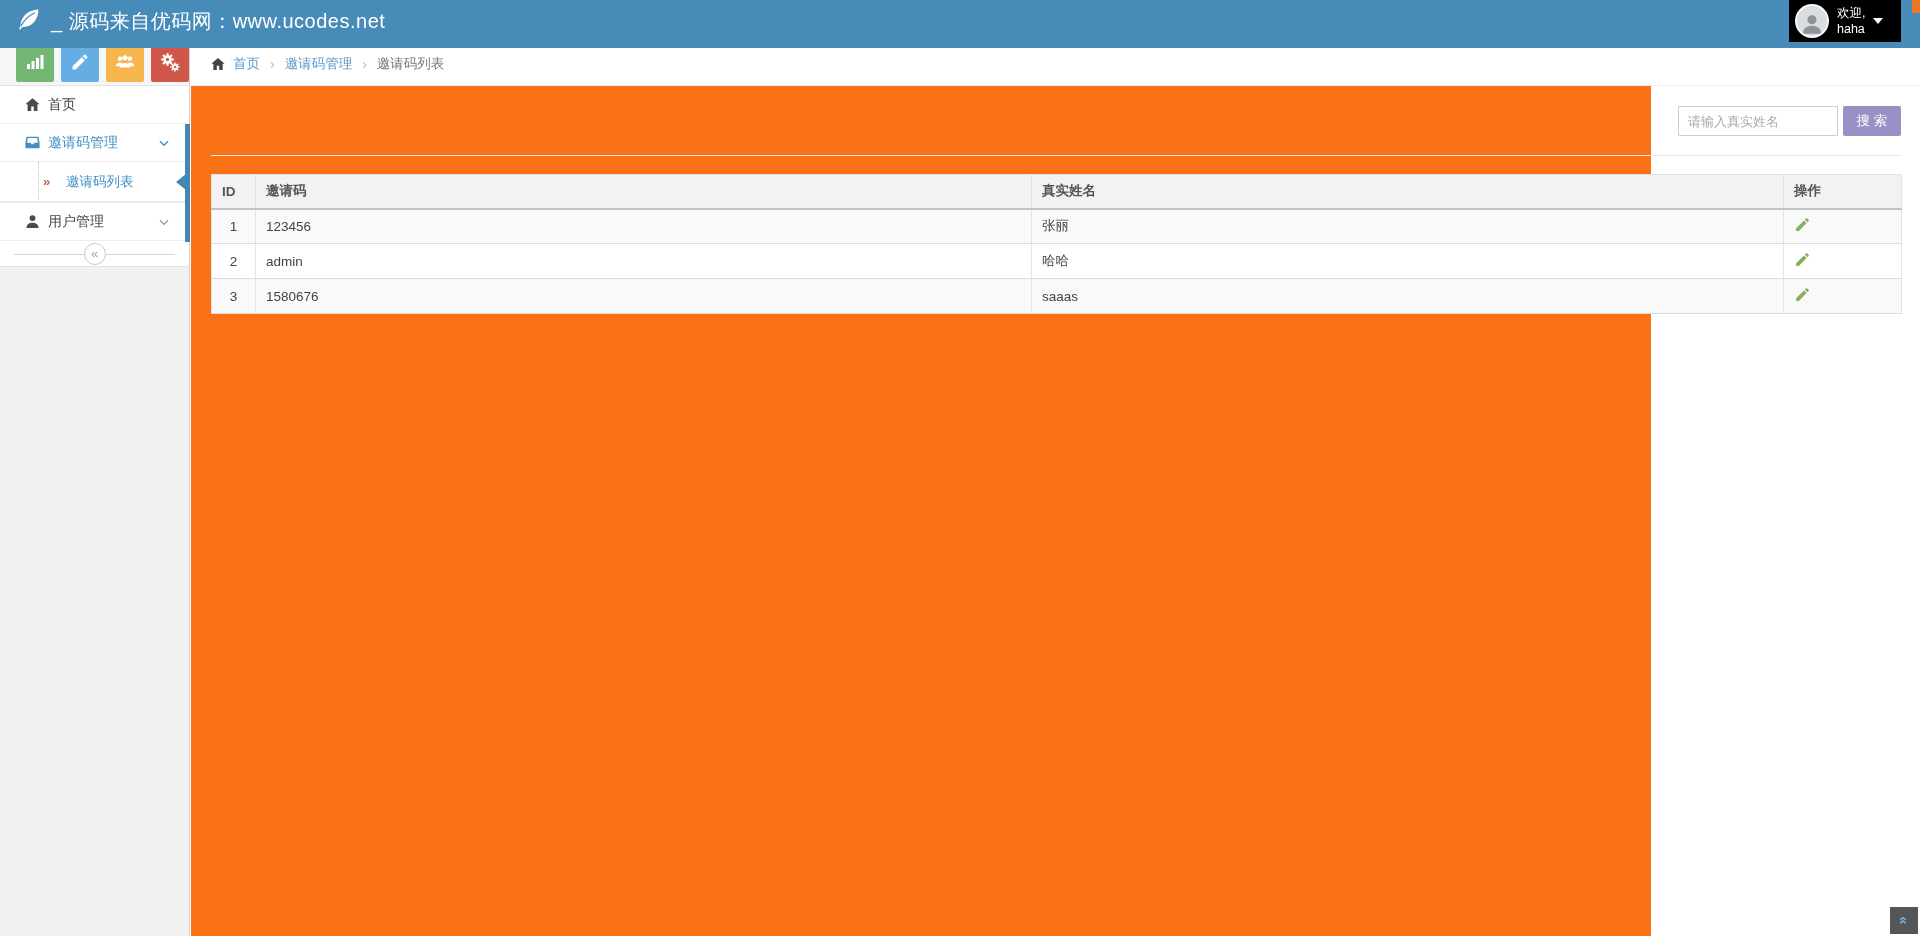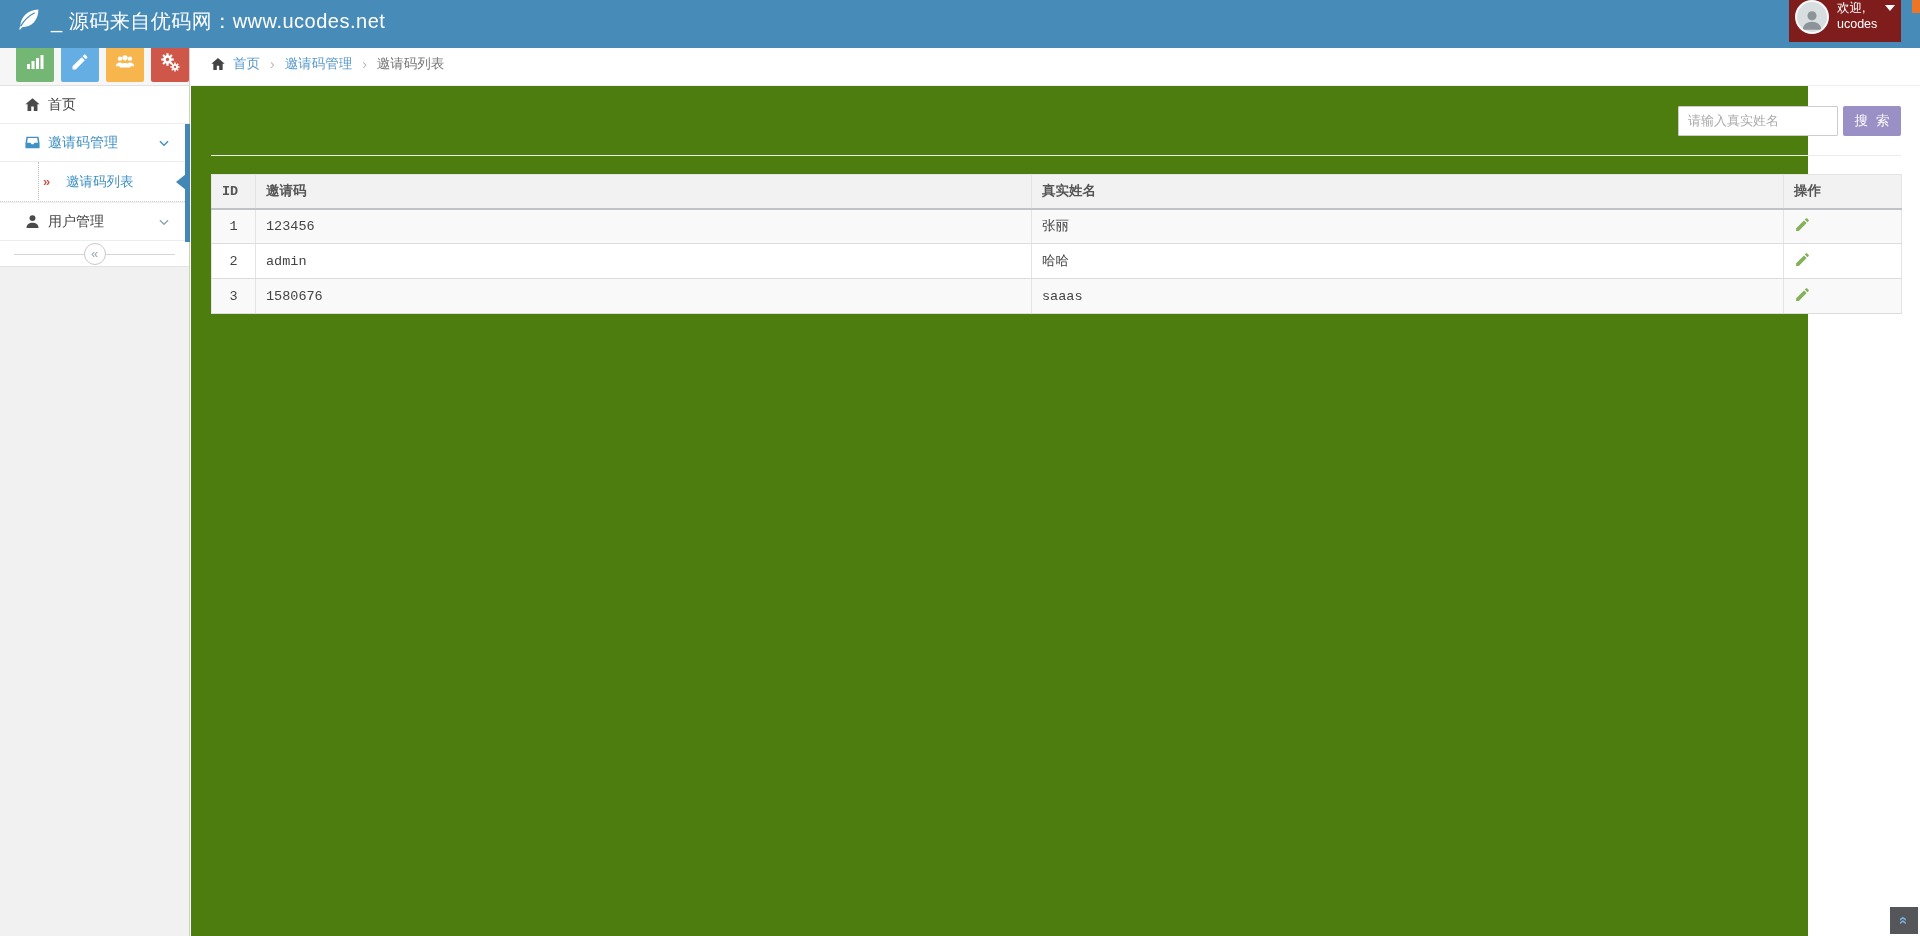--- a/index.html
+++ b/index.html
@@ -7,21 +7,21 @@
   body {
     font-family:"Liberation Sans","DejaVu Sans",sans-serif;
     background:#ffffff; position:relative; overflow:hidden; color:#444;
   }
 
   
   .header { position:absolute; top:0; left:0; width:1920px; height:48px; background:#478bb8; z-index:5; }
   .logo { position:absolute; left:16px; top:0; height:42px; display:flex; align-items:center; gap:10px; cursor:pointer; }
   .logo svg { width:25px; height:25px; }
   .logo-title { color:#fff; font-size:20px; letter-spacing:.5px; white-space:nowrap; }
-  .user-panel { position:absolute; right:19px; top:0; width:112px; height:42px; background:#7f1d1d; display:flex; padding-left:6px; cursor:pointer; }
+  .user-panel { position:absolute; right:19px; top:0; width:112px; height:42px; background:#000000; display:flex; align-items:center; padding-left:6px; cursor:pointer; }
   .avatar { width:34px; height:34px; border-radius:50%; background:#d8dde0; border:2px solid rgba(255,255,255,.85); overflow:hidden; flex:none; display:flex; align-items:flex-end; justify-content:center; }
   .avatar svg { width:26px; height:26px; }
   .user-text { color:#fff; font-size:12.5px; line-height:1.3; margin-left:8px; white-space:nowrap; }
   .caret-down { width:0; height:0; border:5px solid transparent; border-top:6px solid #fff; margin-left:8px; margin-top:5px; }
   .corner-accent { position:absolute; right:0; top:0; width:8px; height:13px; background:#ec7625; }
 
   
   .side-toolbar { position:absolute; left:0; top:42px; width:190px; height:44px; background:#f6f6f6;
     border-right:1px solid #d2d2d2; border-bottom:1px solid #e2e2e2; display:flex; gap:7px; padding:3px 0 0 16px; }
   .tool-btn { width:38px; height:37px; border:none; border-radius:2px; display:flex; align-items:center; justify-content:center; cursor:pointer; }
@@ -57,21 +57,21 @@
 
   .accent-strip { position:absolute; right:-1px; top:38px; width:5px; height:118px; background:#4287b5; }
   .accent-arrow { position:absolute; right:3px; top:88px; width:0; height:0; border:8px solid transparent; border-right:10px solid #4287b5; }
 
   .collapse-row { position:relative; height:26px; background:#fff; border-bottom:1px solid #e3e3e3; cursor:pointer; }
   .collapse-line { position:absolute; left:14px; right:14px; top:13px; border-top:1px solid #d6d6d6; }
   .collapse-btn { position:absolute; left:50%; top:2px; transform:translateX(-50%); width:22px; height:22px; border-radius:50%;
     background:#fff; border:1px solid #c9c9c9; color:#9aa9b4; font-size:13px; line-height:19px; text-align:center; }
 
   
-  .content { position:absolute; left:191px; top:86px; width:1617px; height:850px; background:#4d7c0f;font-family:Liberation Mono, monospace; }
+  .content { position:absolute; left:191px; top:86px; width:1460px; height:850px; background:#f97316; }
   .search-input { position:absolute; left:1487px; top:20px; width:160px; height:30px; border:1px solid #ccc; border-radius:1px;
     padding:0 9px; font-size:13px; color:#555; background:#fff; font-family:inherit; }
   .search-input::placeholder { color:#a9a9a9; }
   .search-btn { position:absolute; left:1652px; top:20px; width:58px; height:30px; background:#9b90c6; color:#fff;
     border:none; border-radius:2px; font-size:13.5px; cursor:pointer; font-family:inherit; }
   .box-divider { position:absolute; left:20px; top:69px; width:1690px; border-top:1px solid #ebebeb; }
 
   .data-table { position:absolute; left:20px; top:88px; width:1690px; border-collapse:collapse; table-layout:fixed;padding-left:12px; }
   .data-table col.c-id { width:44px; } .data-table col.c-code { width:776px; }
   .data-table col.c-name { width:752px; } .data-table col.c-op { width:118px; }
@@ -103,21 +103,21 @@
 
   <div class="user-panel">
     <span class="avatar">
       <svg viewBox="0 0 24 24">
           <circle cx="12" cy="9" r="4.2" fill="#8d9499"></circle>
           <path d="M3.5 22c0-4.8 3.9-7.4 8.5-7.4s8.5 2.6 8.5 7.4z" fill="#8d9499"></path>
         </svg>
     </span>
     <span class="user-text">
       <span>欢迎,</span><br>
-      <span>ucodes</span>
+      <span>haha</span>
     </span>
     <span class="caret-down"></span>
   </div>
   <div class="corner-accent"></div>
 </div>
 
 <div class="side-toolbar">
   <button class="tool-btn tb-green">
     <span>
       <svg viewBox="0 0 20 20">

